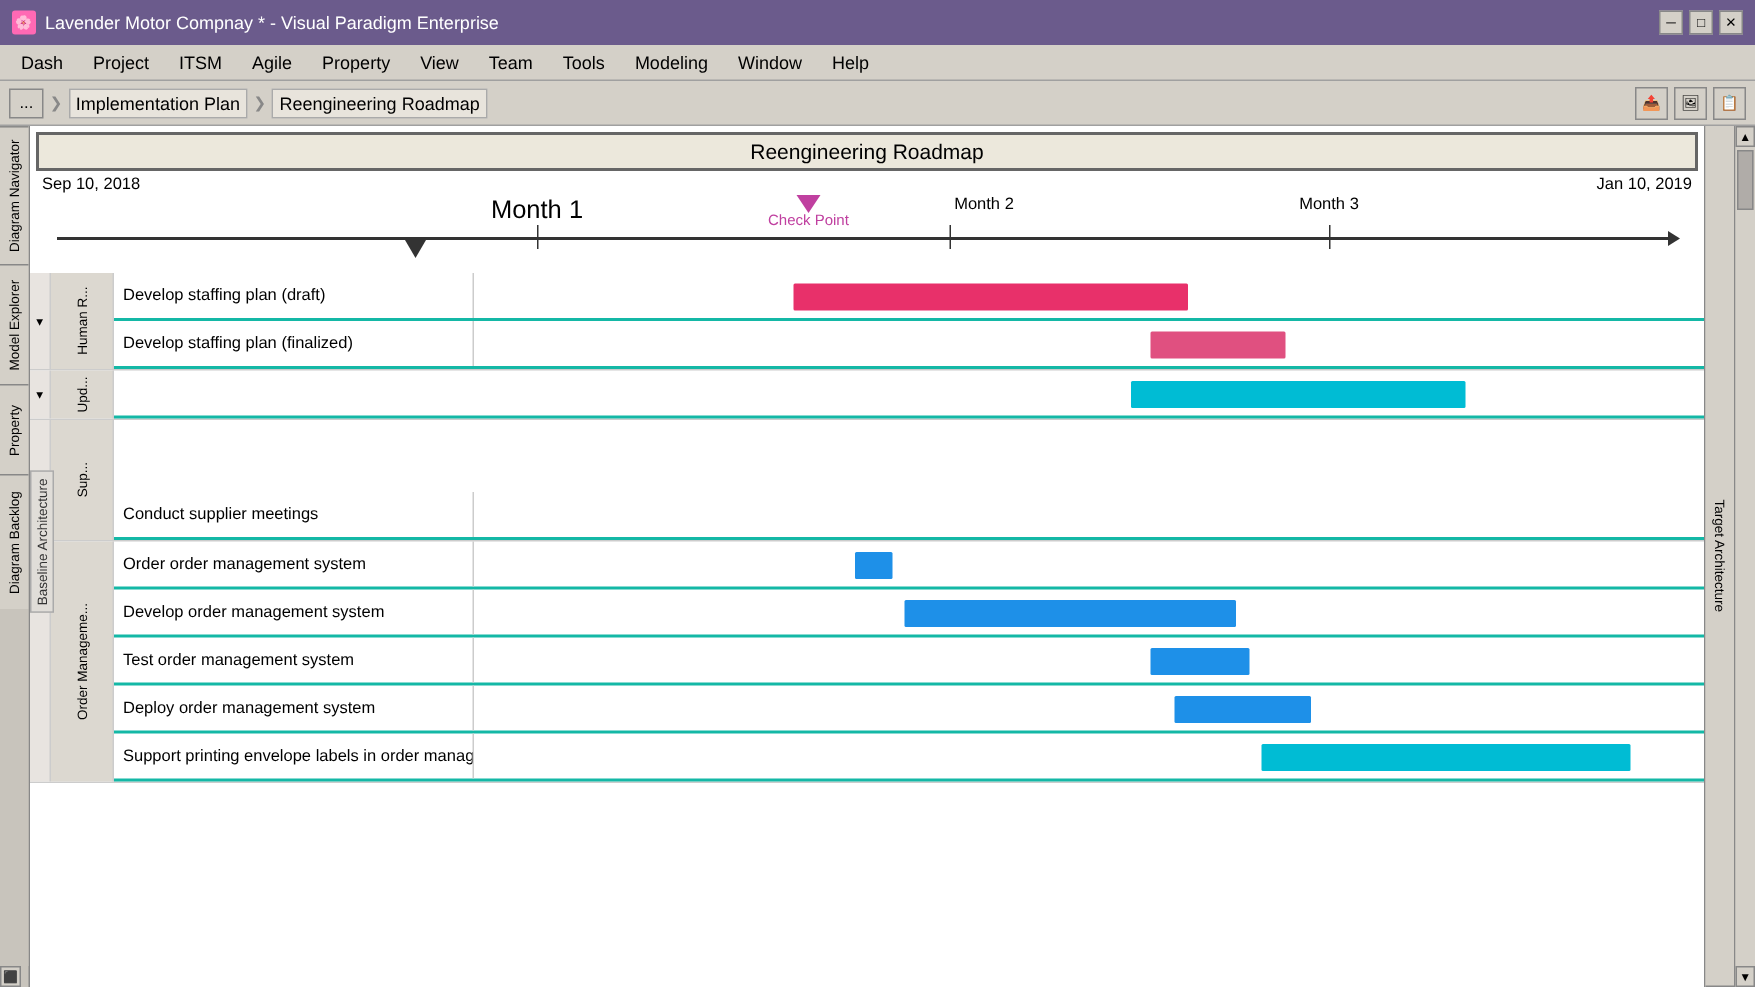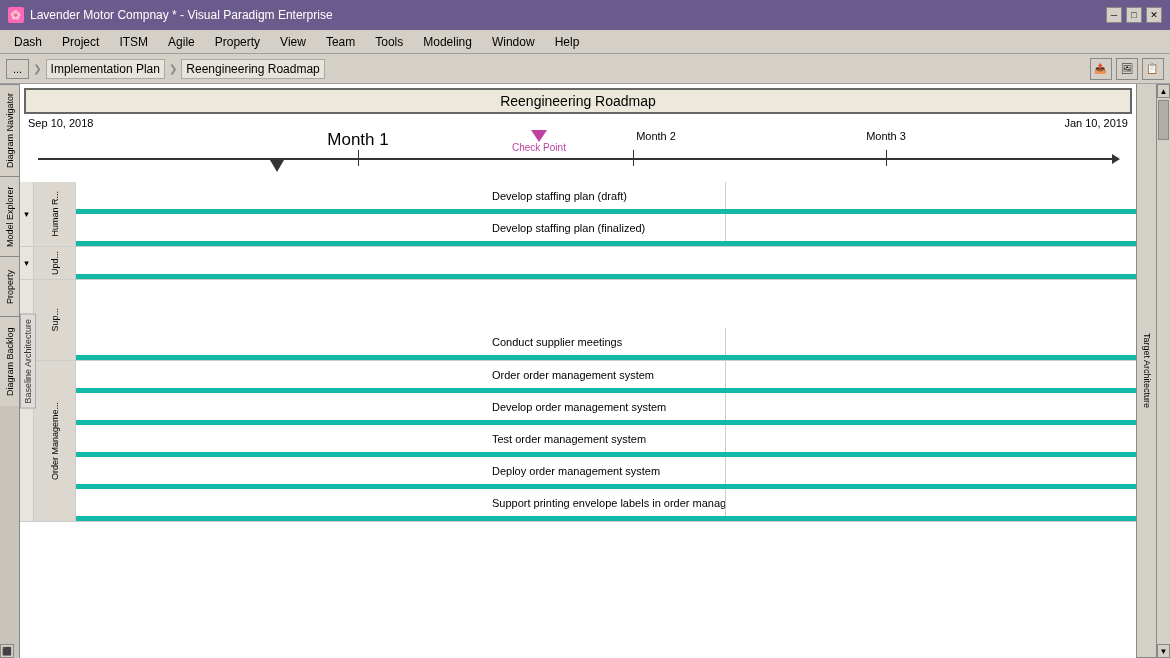--- a/index.html
+++ b/index.html
@@ -82,23 +82,23 @@
       display: flex; align-items: center; justify-content: center;
       font-size: 10px;
     }
 
     .full-layout {
       display: flex;
       height: calc(658px - 84px);
     }
     .task-row {
       display: flex;
-      flex-direction: column;
+      flex-direction: row;
       height: 32px;
-      border-bottom: 5px solid #14b8a6;
+      border-bottom: 2px solid #14b8a6;
       align-items: center;
     }
     .task-name-cell {
       width: 240px;
       flex-shrink: 0;
       font-size: 11px;
       padding: 0 6px;
       overflow: hidden;
       white-space: nowrap;
       text-overflow: ellipsis;

